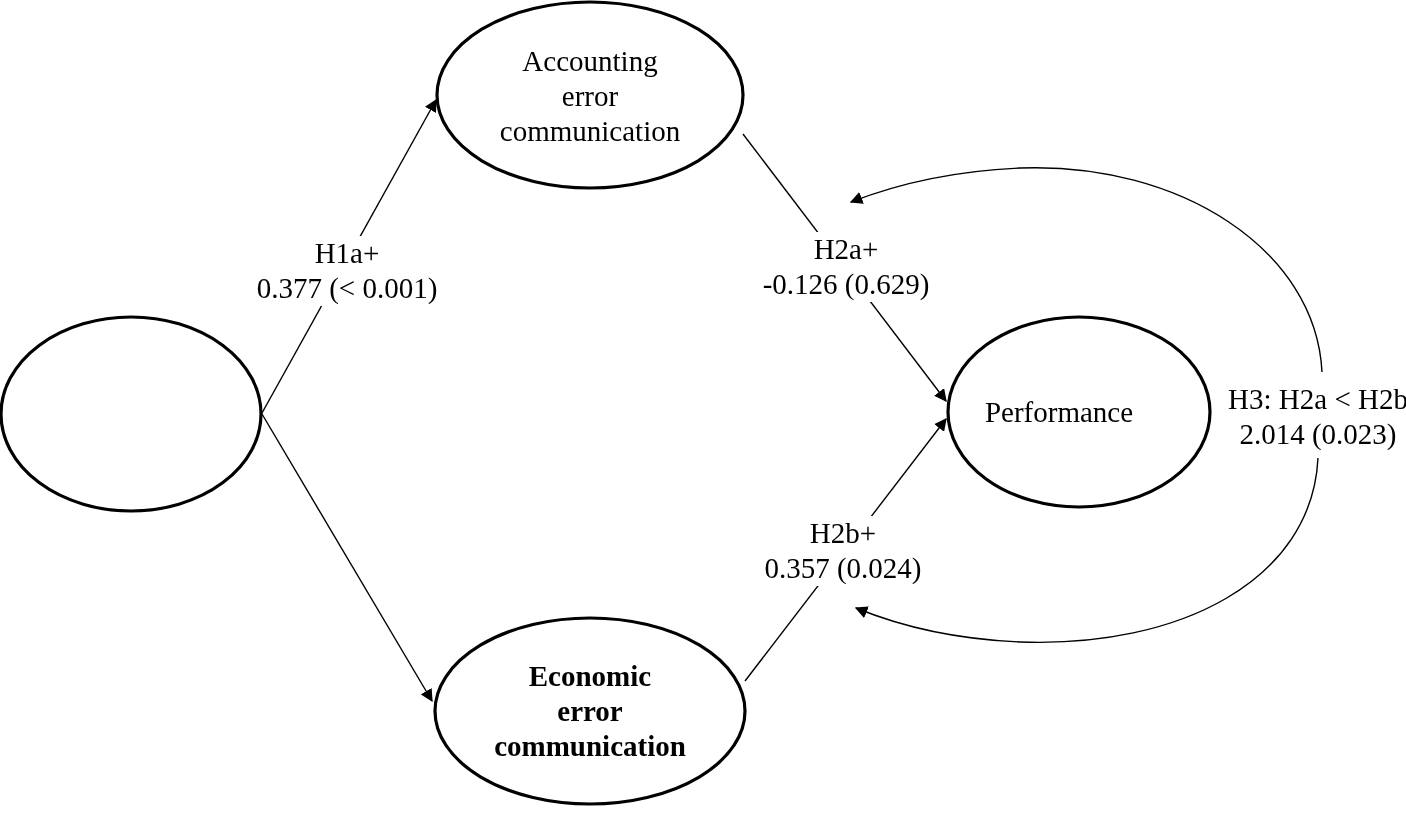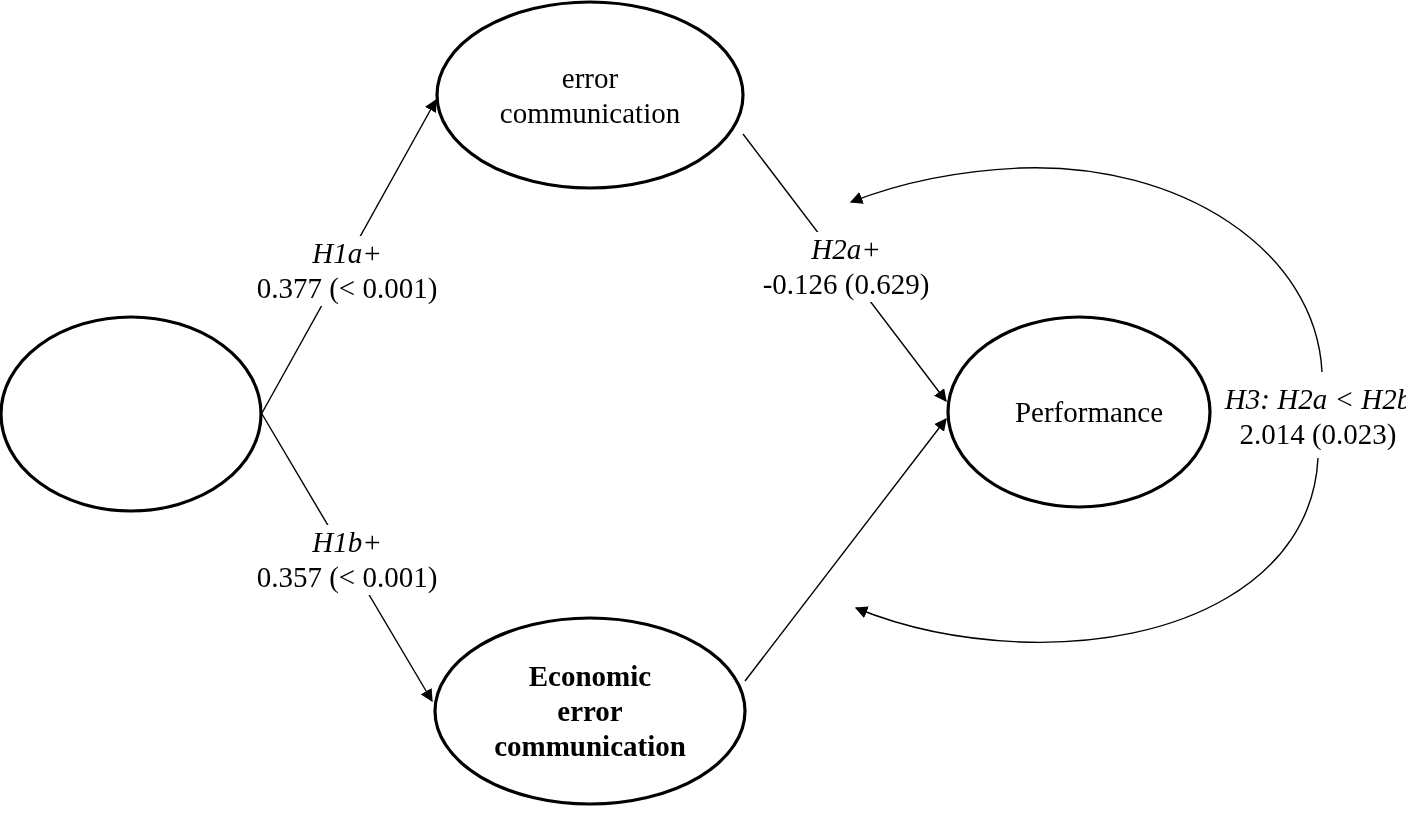--- a/index.html
+++ b/index.html
@@ -28,21 +28,20 @@
     font-size: 29px;
     line-height: 35px;
     white-space: nowrap;
     color: #000000;
   }
   .edge-label {
     background: #ffffff;
     padding: 0 4px;
   }
   .hyp {
-    font-style: italic;
   }
   .est {
     font-style: normal;
     text-align: center;
   }
 </style>
 </head>
 <body>
 
 <div id="stage">
@@ -64,46 +63,47 @@
     <line x1="743" y1="134" x2="946" y2="401" stroke="#000000" stroke-width="1.4" marker-end="url(#arrow)"></line>
     <line x1="745" y1="681" x2="946" y2="419" stroke="#000000" stroke-width="1.4" marker-end="url(#arrow)"></line>
 
     <path d="M 1322 372 C 1316 250 1180 162 1020 168 C 950 171 892 186 851 202" fill="none" stroke="#000000" stroke-width="1.4" marker-end="url(#arrow)"></path>
 
     <path d="M 1318 458 C 1312 580 1180 648 1020 642 C 950 639 895 624 856 608" fill="none" stroke="#000000" stroke-width="1.4" marker-end="url(#arrow)"></path>
   </svg>
 
 
   <div class="node-label" style="left:590px; top:96px;">
+    <div>Accounting</div>
     <div>error</div>
     <div>communication</div>
   </div>
 
   <div class="node-label" style="left:590px; top:711px;font-weight:bold;">
     <div>Economic</div>
     <div>error</div>
     <div>communication</div>
   </div>
 
-  <div class="node-label" style="left:1089px; top:412px;">Performance</div>
+  <div class="node-label" style="left:1059px; top:412px;">Performance</div>
 
   <div class="edge-label" style="left:347px; top:271px;">
     <div class="hyp">H1a+</div>
     <div class="est">0.377 (&lt; 0.001)</div>
   </div>
 
-  <div class="edge-label" style="left:347px; top:560px;">
-    <div class="hyp">H1b+</div>
-    <div class="est">0.357 (&lt; 0.001)</div>
-  </div>
 
   <div class="edge-label" style="left:846px; top:267px;">
     <div class="hyp">H2a+</div>
     <div class="est">-0.126 (0.629)</div>
   </div>
 
+  <div class="edge-label" style="left:843px; top:551px;">
+    <div class="hyp">H2b+</div>
+    <div class="est">0.357 (0.024)</div>
+  </div>
 
   <div class="edge-label" style="left:1318px; top:417px;">
     <div class="hyp">H3: H2a &lt; H2b</div>
     <div class="est">2.014 (0.023)</div>
   </div>
 
 </div>
 
 </body></html>

